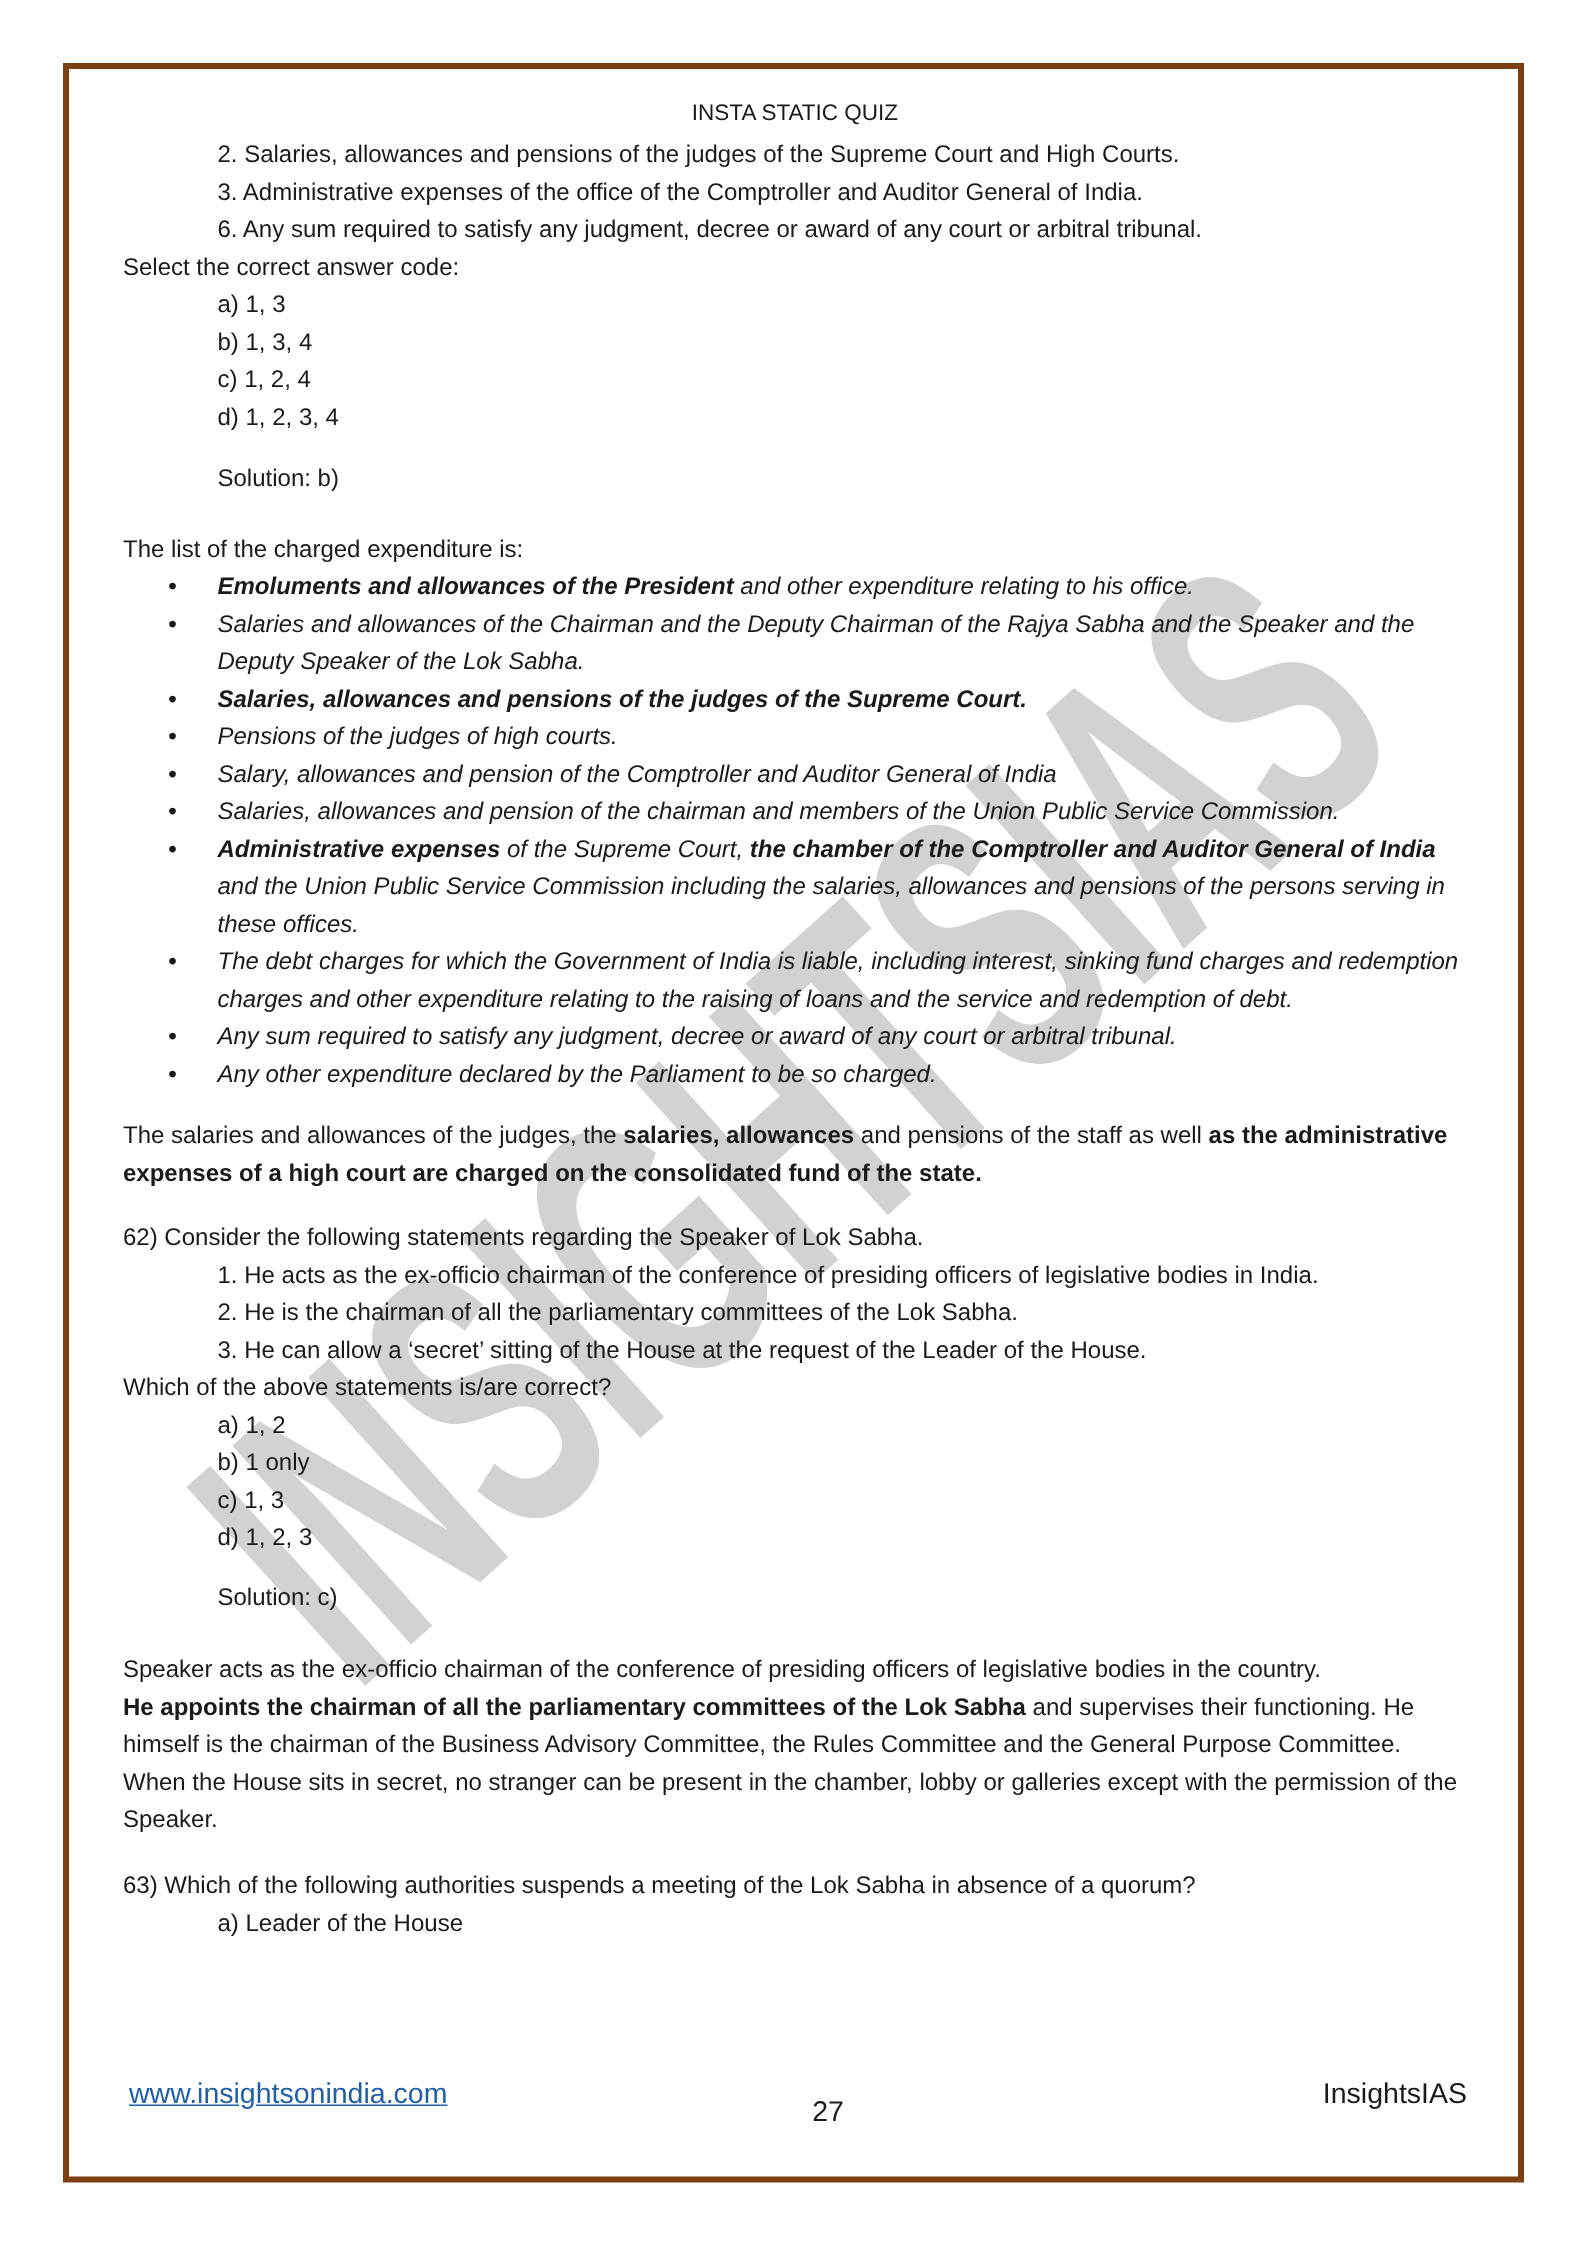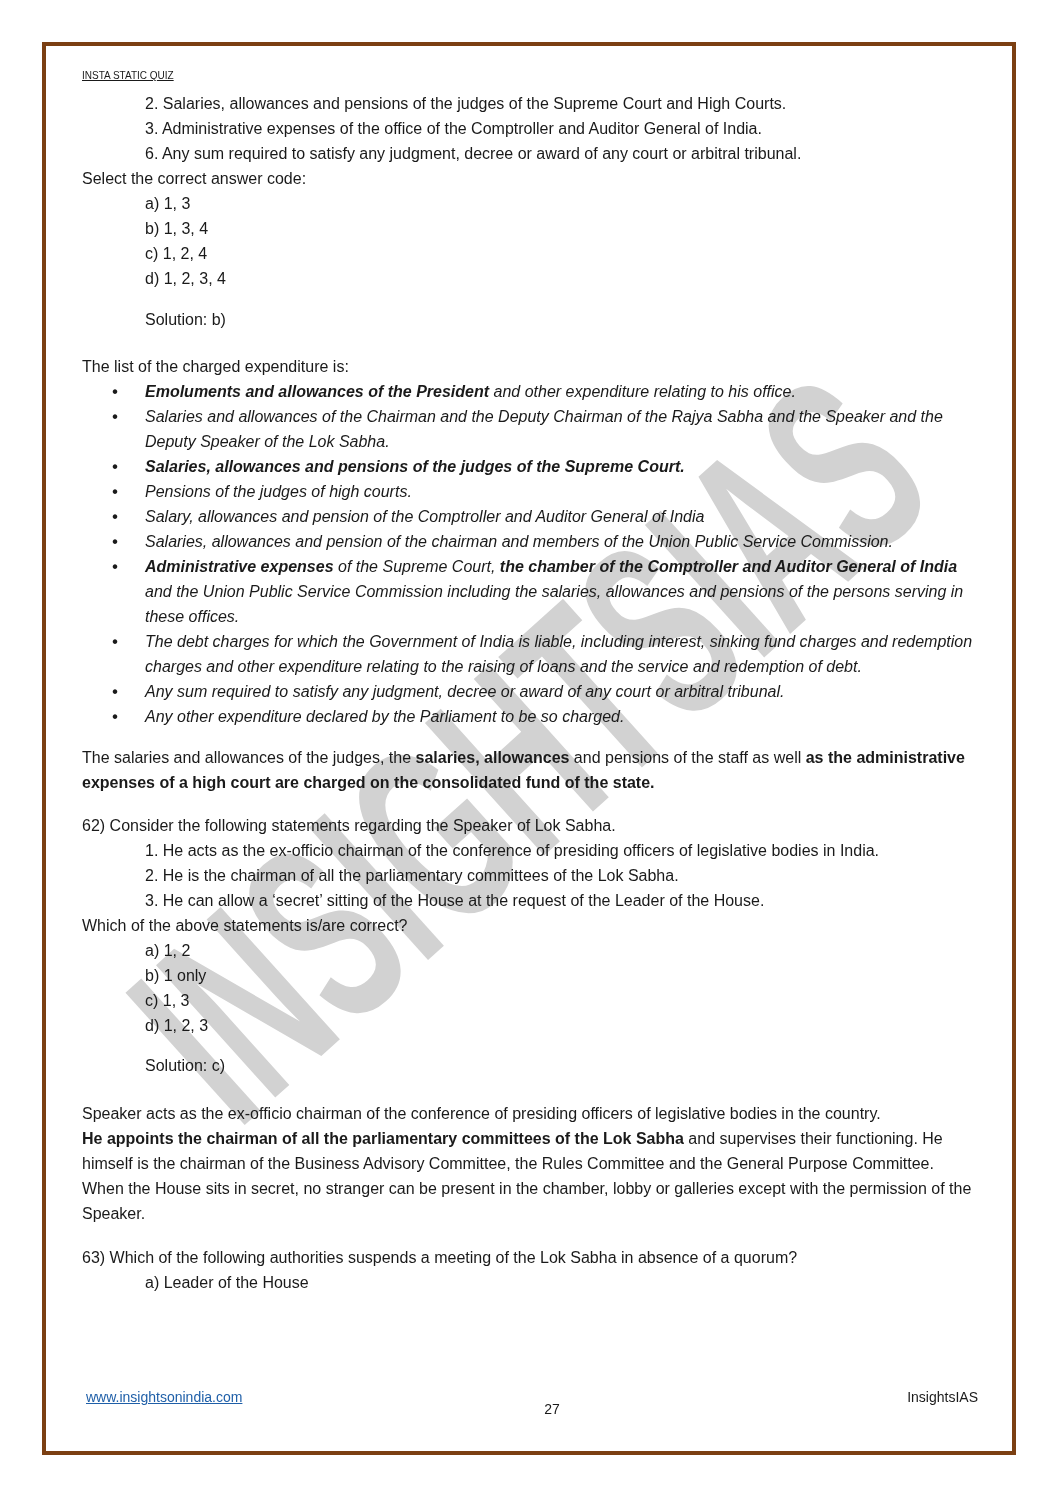--- a/index.html
+++ b/index.html
@@ -29,25 +29,24 @@
     z-index:1;
   }
   .content {
     position:absolute;
     left:0; top:0; right:0; bottom:0;
     padding:18px 34px 0 36px;
     font-size:16px;
     line-height:25px;
   }
   .header-line {
-    text-align:left;
-    font-size:10px;
+    text-align:center;
+    font-size:15px;
     line-height:23px;
     margin-bottom:4px;
-    text-decoration:underline;
   }
   .line { white-space:nowrap; }
   .ind  { margin-left:63px; }
   p, .para { margin:0; }
   .sp15 { margin-top:15px; }
   .sp16 { margin-top:16px; }
   .sp18 { margin-top:18px; }
   .sp19 { margin-top:19px; }
   .sp22 { margin-top:22px; }
   .sp23 { margin-top:23px; }
@@ -61,21 +60,21 @@
   ul.bullets li::before {
     content:"\2022";
     position:absolute;
     left:30px; top:0;
     font-weight:bold;
   }
   .footer {
     position:absolute;
     left:40px; right:34px; bottom:43px;
     height:22px;
-    font-size:14px;
+    font-size:19px;
     line-height:22px;
   }
   .footer-link {
     position:absolute; left:0; top:0;
     color:#1f5fa8;
     text-decoration:underline;
     cursor:pointer;
   }
   .footer-page {
     position:absolute; left:calc(50% + 20px); top:12px;

